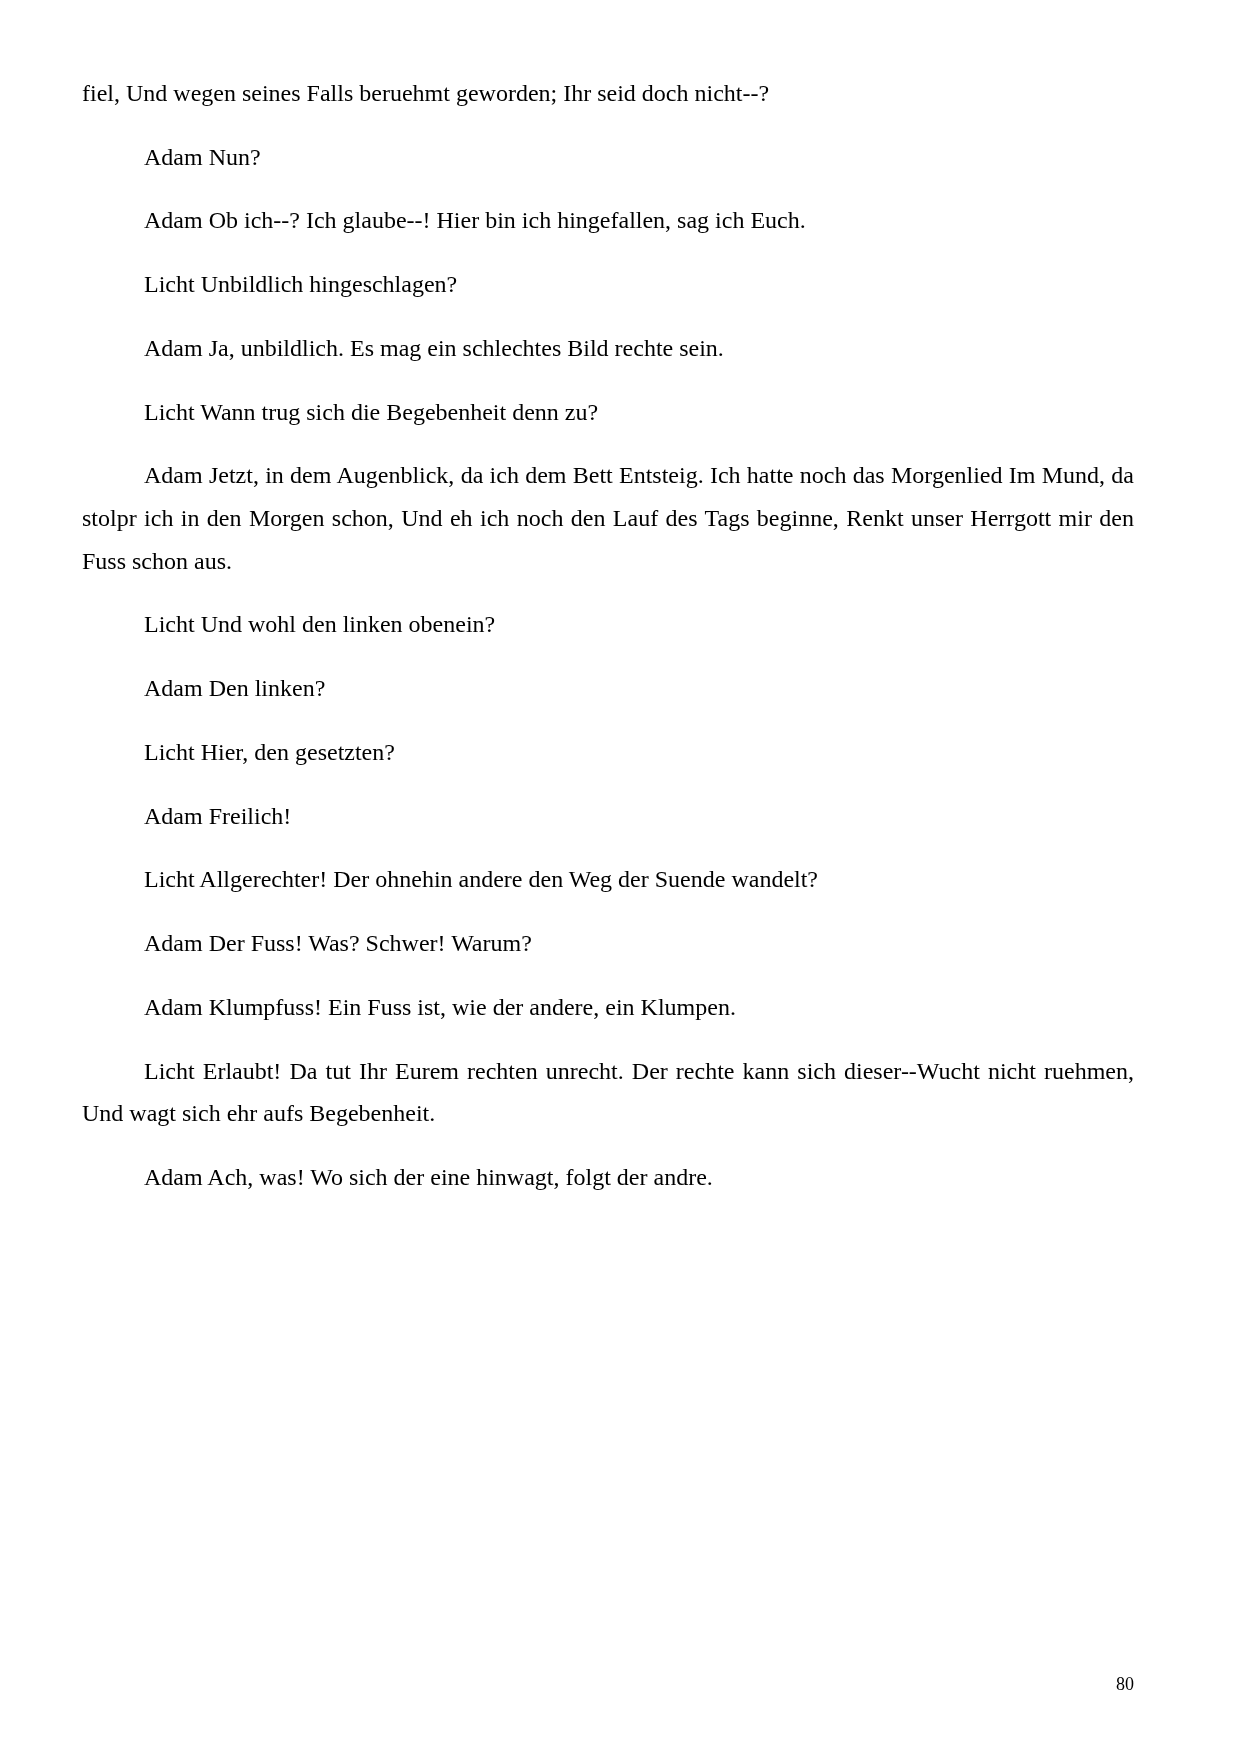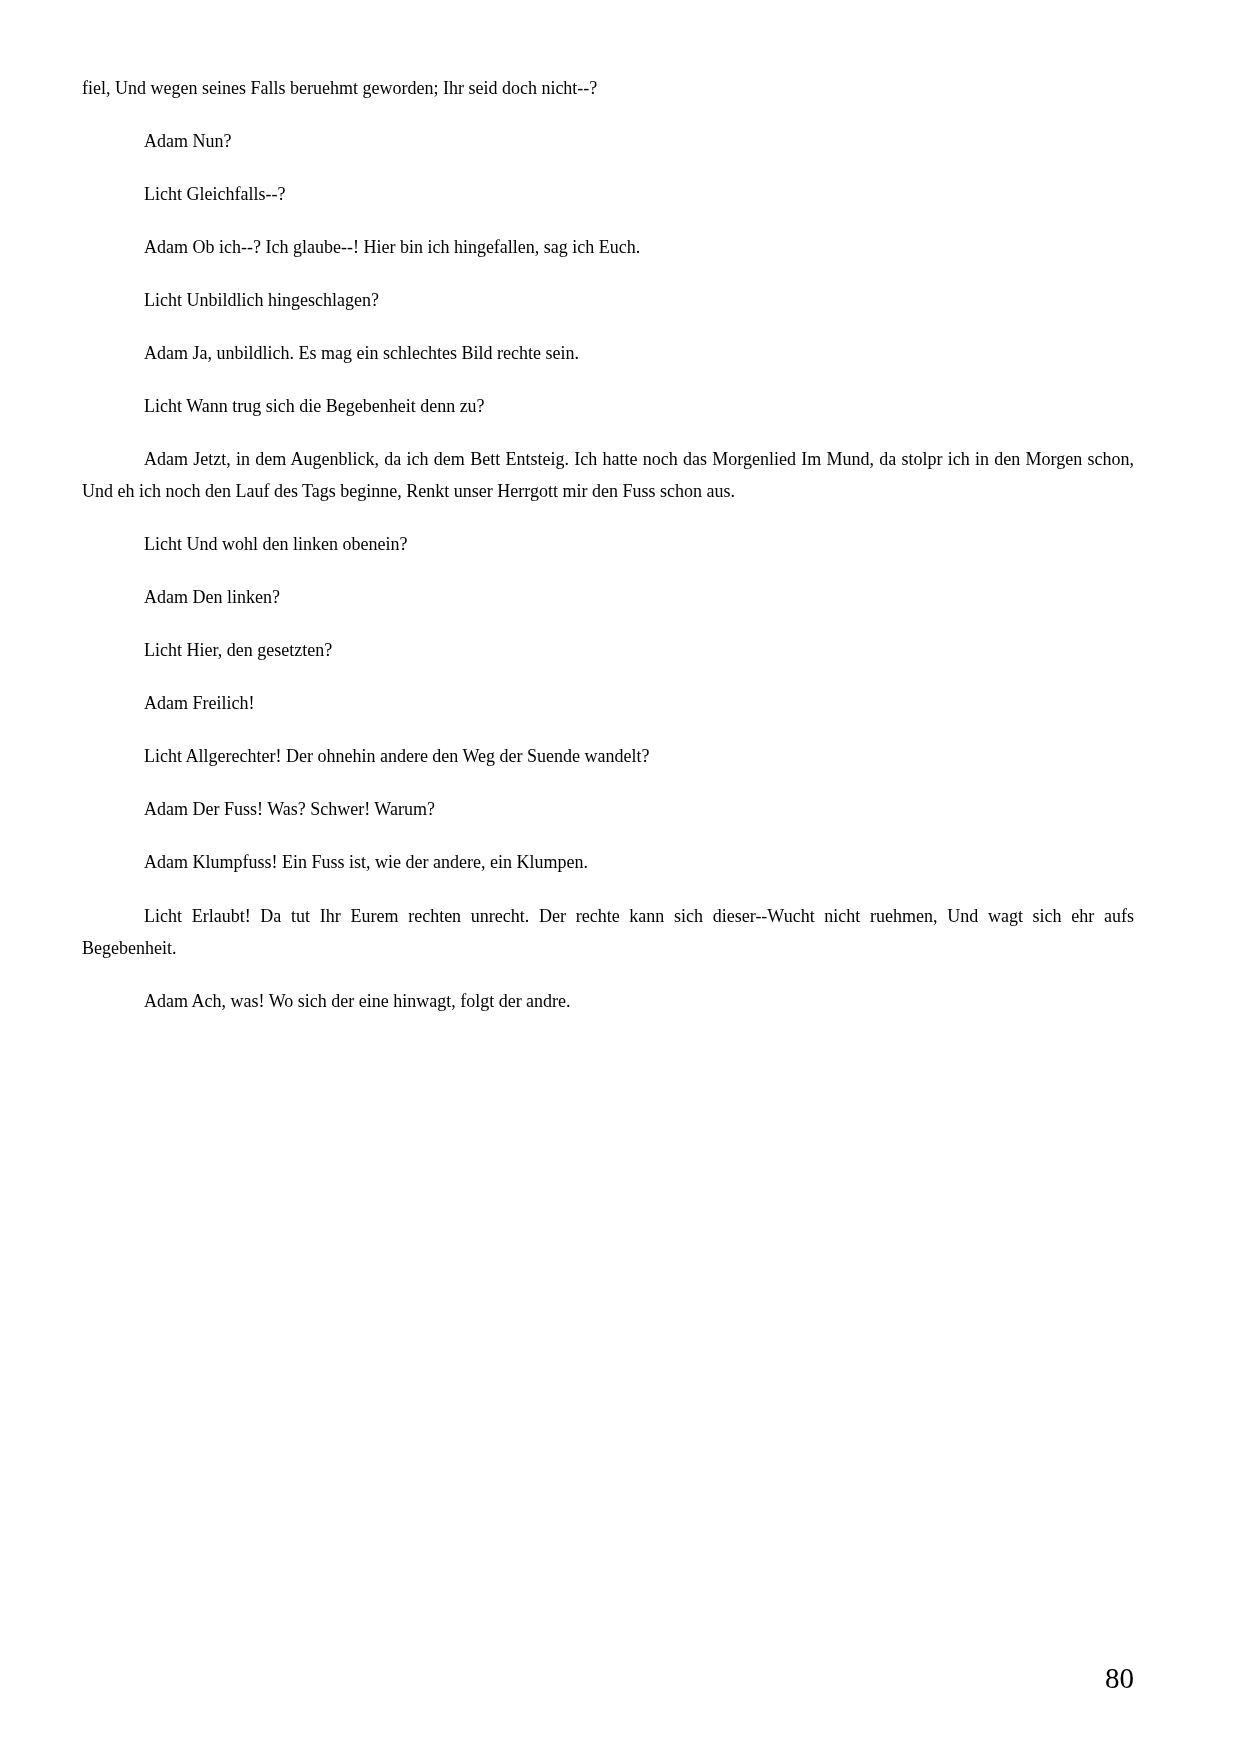--- a/index.html
+++ b/index.html
@@ -18,53 +18,52 @@
   .page {
     position: absolute;
     left: 0;
     top: 0;
     width: 1242px;
     height: 1755px;
     box-sizing: border-box;
     padding: 72px 108px 60px 82px;
   }
   .body-text {
-    font-size: 18px;
+    font-size: 24px;
     line-height: 1.78;
     text-align: justify;
     text-justify: inter-word;
   }
   .body-text p {
     margin: 0 0 21px 0;
   }
   .p-indent {
     text-indent: 62px;
   }
   .p-flush {
     text-indent: 0;
   }
   .page-number {
     position: absolute;
     right: 108px;
     bottom: 62px;
-    font-size: 29px;
+    font-size: 18px;
     line-height: 1;
     text-align: right;
     font-family: "Liberation Serif", "DejaVu Serif", serif;
   }
 </style>
 </head>
 <body>
 
 <div class="page">
 
   <div class="body-text">
     <p class="p-flush">fiel, Und wegen seines Falls beruehmt geworden; Ihr seid doch nicht--?</p>
     <p class="p-indent">Adam Nun?</p>
-    <p class="p-indent">Licht Gleichfalls--?</p>
     <p class="p-indent">Adam Ob ich--? Ich glaube--! Hier bin ich hingefallen, sag ich Euch.</p>
     <p class="p-indent">Licht Unbildlich hingeschlagen?</p>
     <p class="p-indent">Adam Ja, unbildlich. Es mag ein schlechtes Bild rechte sein.</p>
     <p class="p-indent">Licht Wann trug sich die Begebenheit denn zu?</p>
     <p class="p-indent">Adam Jetzt, in dem Augenblick, da ich dem Bett Entsteig. Ich hatte noch das Morgenlied Im Mund, da stolpr ich in den Morgen schon, Und eh ich noch den Lauf des Tags beginne, Renkt unser Herrgott mir den Fuss schon aus.</p>
     <p class="p-indent">Licht Und wohl den linken obenein?</p>
     <p class="p-indent">Adam Den linken?</p>
     <p class="p-indent">Licht Hier, den gesetzten?</p>
     <p class="p-indent">Adam Freilich!</p>
     <p class="p-indent">Licht Allgerechter! Der ohnehin andere den Weg der Suende wandelt?</p>

